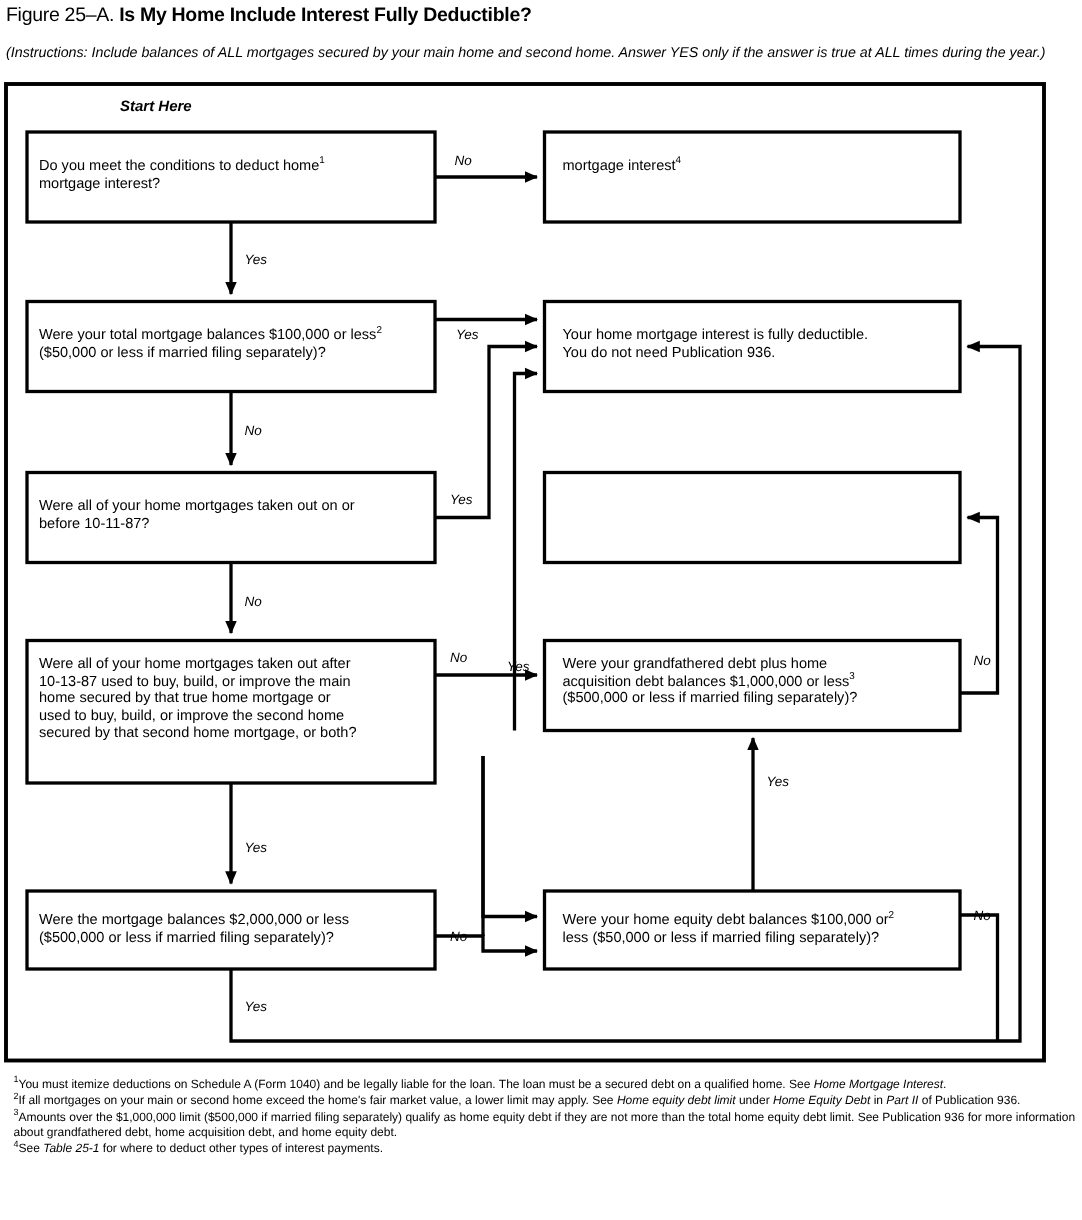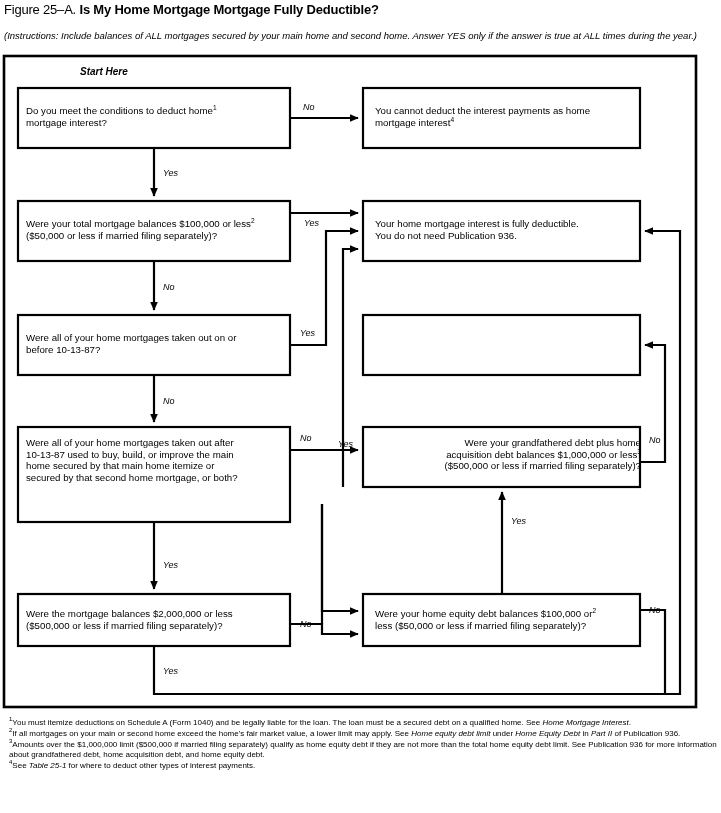--- a/index.html
+++ b/index.html
@@ -25,21 +25,21 @@
   .note sup{font-size:6px;vertical-align:super;line-height:0;}
 </style>
 </head>
 <body>
 
 <div id="root">
 
   <div class="hdr">
     <div class="fig-title">
       <span class="fignum">Figure 25–A.</span>
-      <span>Is My Home Mortgage Mortgage Fully Deductible?</span>
+      <span>Is My Home Include Interest Fully Deductible?</span>
     </div>
     <div class="instr">(Instructions: Include balances of ALL mortgages secured by your main home and second home. Answer YES only if the answer is true at ALL times during the year.)</div>
   </div>
 
   <svg class="chart" width="721" height="720">
     <defs>
       <marker id="ah" markerWidth="9" markerHeight="9" refX="8.2" refY="4.5" orient="auto" markerUnits="userSpaceOnUse">
         <path d="M0,0.6 L9,4.5 L0,8.4 z" fill="#000"></path>
       </marker>
     </defs>
@@ -119,44 +119,44 @@
     <text class="edge-label" x="649" y="613">No</text>
   </svg>
 
   <div class="start-here" style="position:absolute;left:80px;top:66px;">Start Here</div>
 
   <div class="boxtext" style="position:absolute;left:26px;top:105px;width:258px;">
       <div>Do you meet the conditions to deduct home<sup>1</sup></div>
       <div>mortgage interest?</div>
     </div>
   <div class="boxtext" style="position:absolute;left:375px;top:105px;width:262px;">
-      <div>You cannot deduct the interest payments as home</div>
       <div>mortgage interest<sup>4</sup></div>
     </div>
   <div class="boxtext" style="position:absolute;left:26px;top:218px;width:262px;">
       <div>Were your total mortgage balances $100,000 or less<sup>2</sup></div>
       <div>($50,000 or less if married filing separately)?</div>
     </div>
   <div class="boxtext" style="position:absolute;left:375px;top:218px;width:262px;">
       <div>Your home mortgage interest is fully deductible.</div>
       <div>You do not need Publication 936.</div>
     </div>
   <div class="boxtext" style="position:absolute;left:26px;top:332px;width:262px;">
       <div>Were all of your home mortgages taken out on or</div>
-      <div>before 10-13-87?</div>
+      <div>before 10-11-87?</div>
     </div>
   <div class="boxtext" style="position:absolute;left:375px;top:332px;width:262px;">
     </div>
   <div class="boxtext" style="position:absolute;left:26px;top:437px;width:262px;">
       <div>Were all of your home mortgages taken out after</div>
       <div>10-13-87 used to buy, build, or improve the main</div>
-      <div>home secured by that main home itemize or</div>
+      <div>home secured by that true home mortgage or</div>
+      <div>used to buy, build, or improve the second home</div>
       <div>secured by that second home mortgage, or both?</div>
     </div>
-  <div class="boxtext" style="position:absolute;left:375px;top:437px;width:266px;text-align:right;">
+  <div class="boxtext" style="position:absolute;left:375px;top:437px;width:266px;">
       <div>Were your grandfathered debt plus home</div>
       <div>acquisition debt balances $1,000,000 or less<sup>3</sup></div>
       <div>($500,000 or less if married filing separately)?</div>
     </div>
   <div class="boxtext" style="position:absolute;left:26px;top:608px;width:262px;">
       <div>Were the mortgage balances $2,000,000 or less</div>
       <div>($500,000 or less if married filing separately)?</div>
     </div>
   <div class="boxtext" style="position:absolute;left:375px;top:608px;width:266px;">
       <div>Were your home equity debt balances $100,000 or<sup>2</sup></div>

